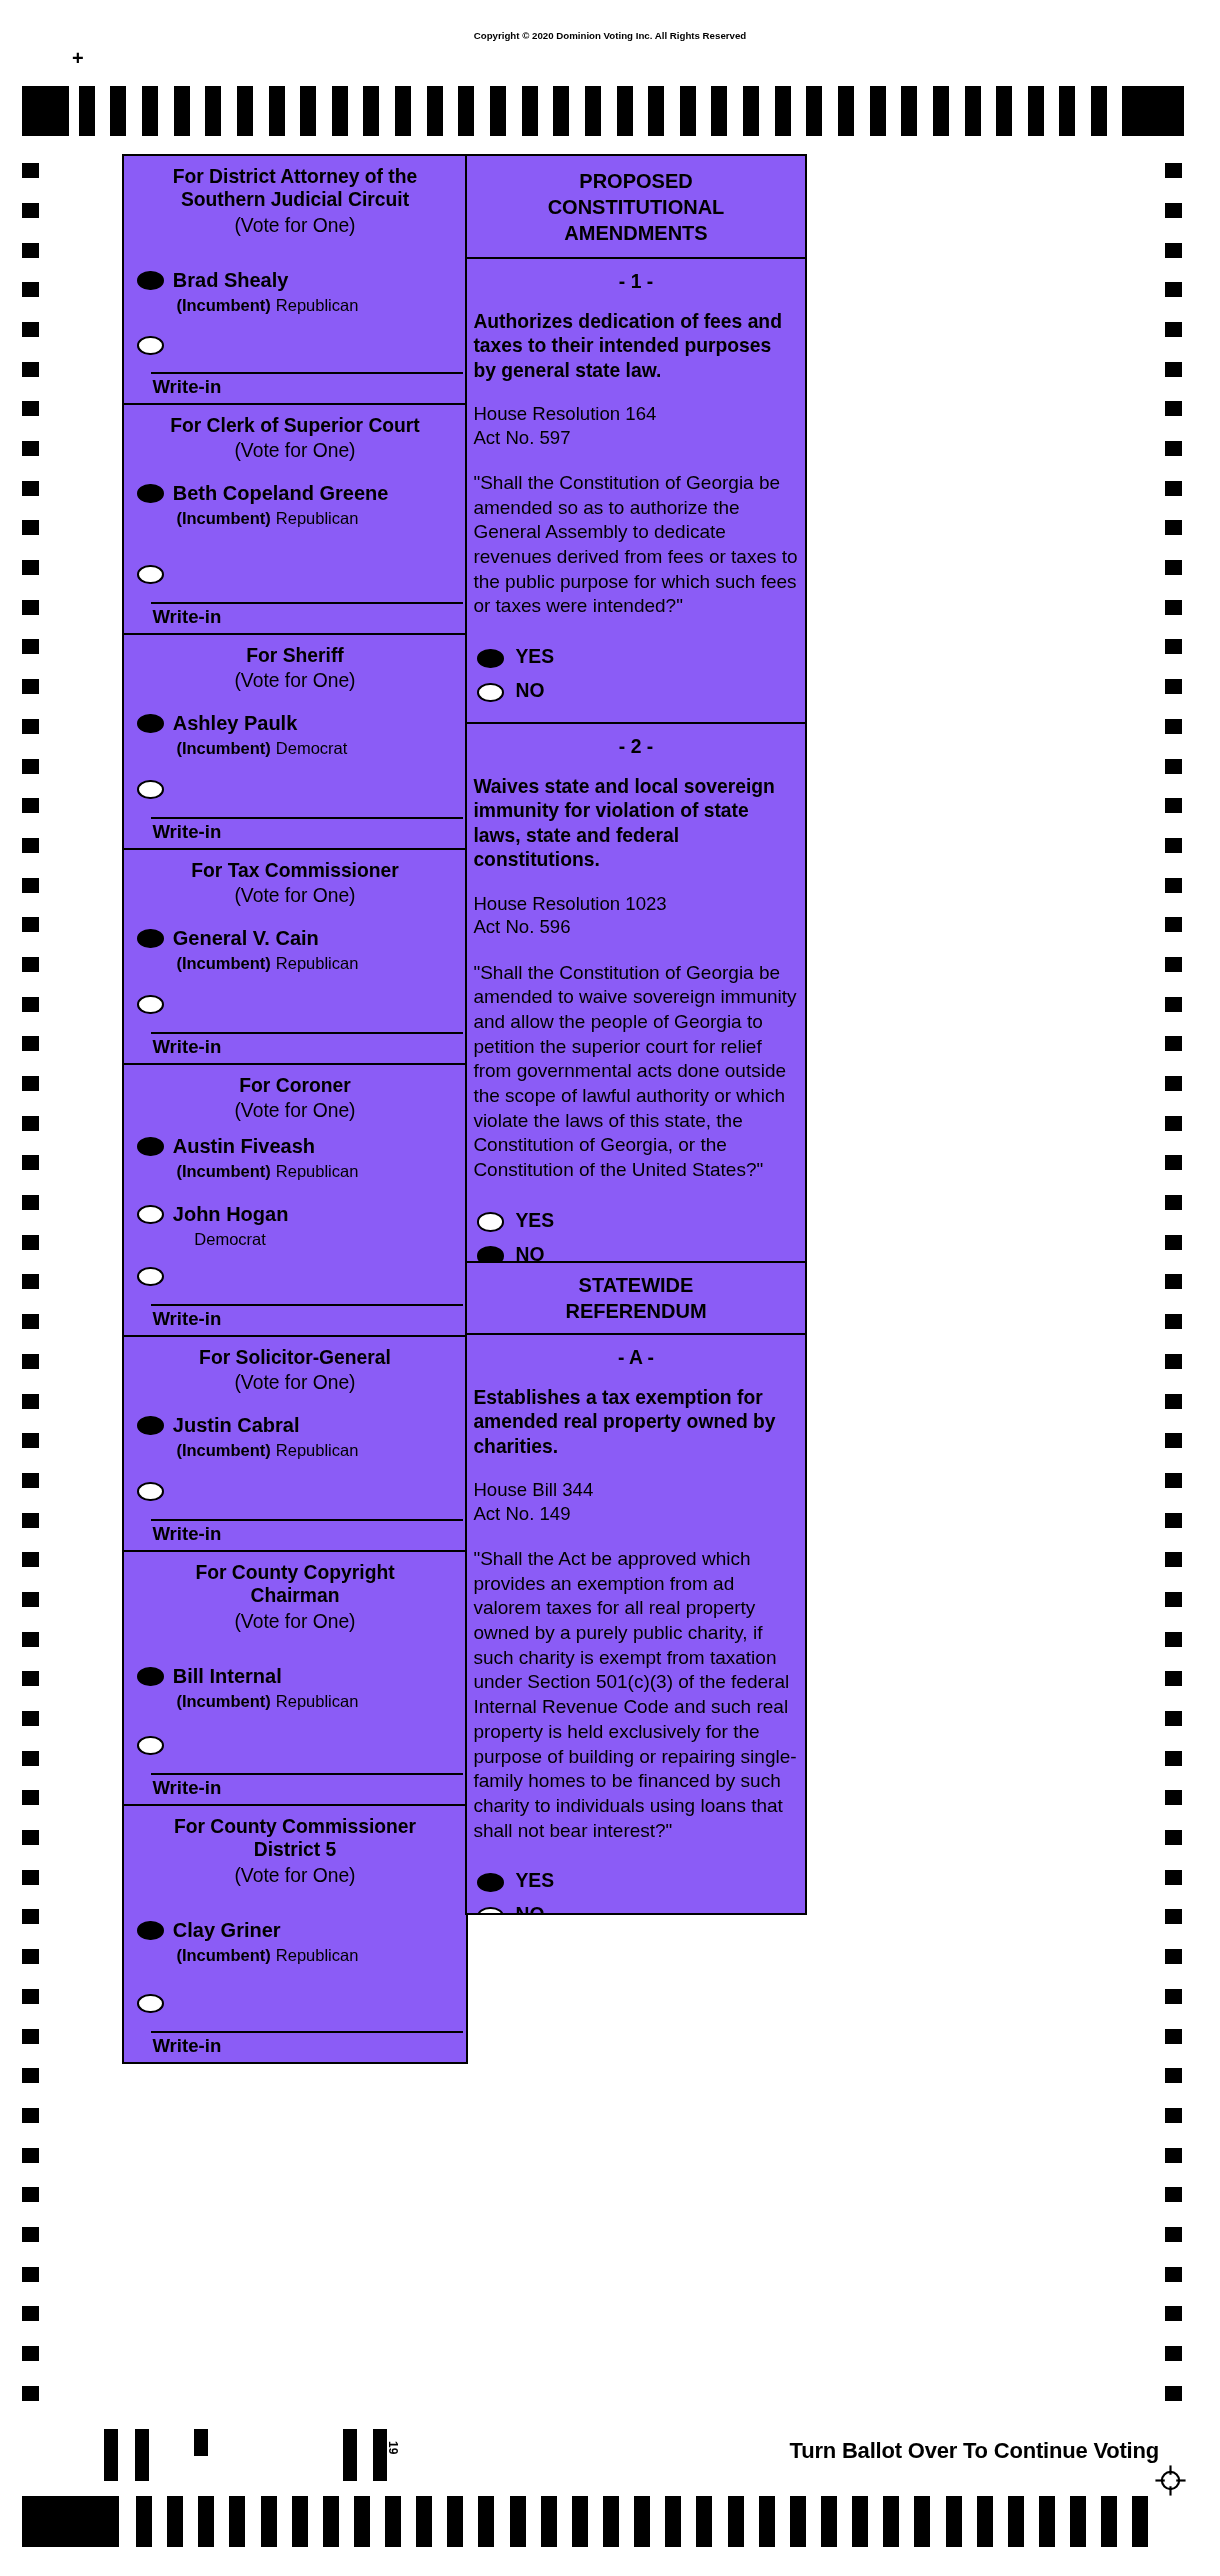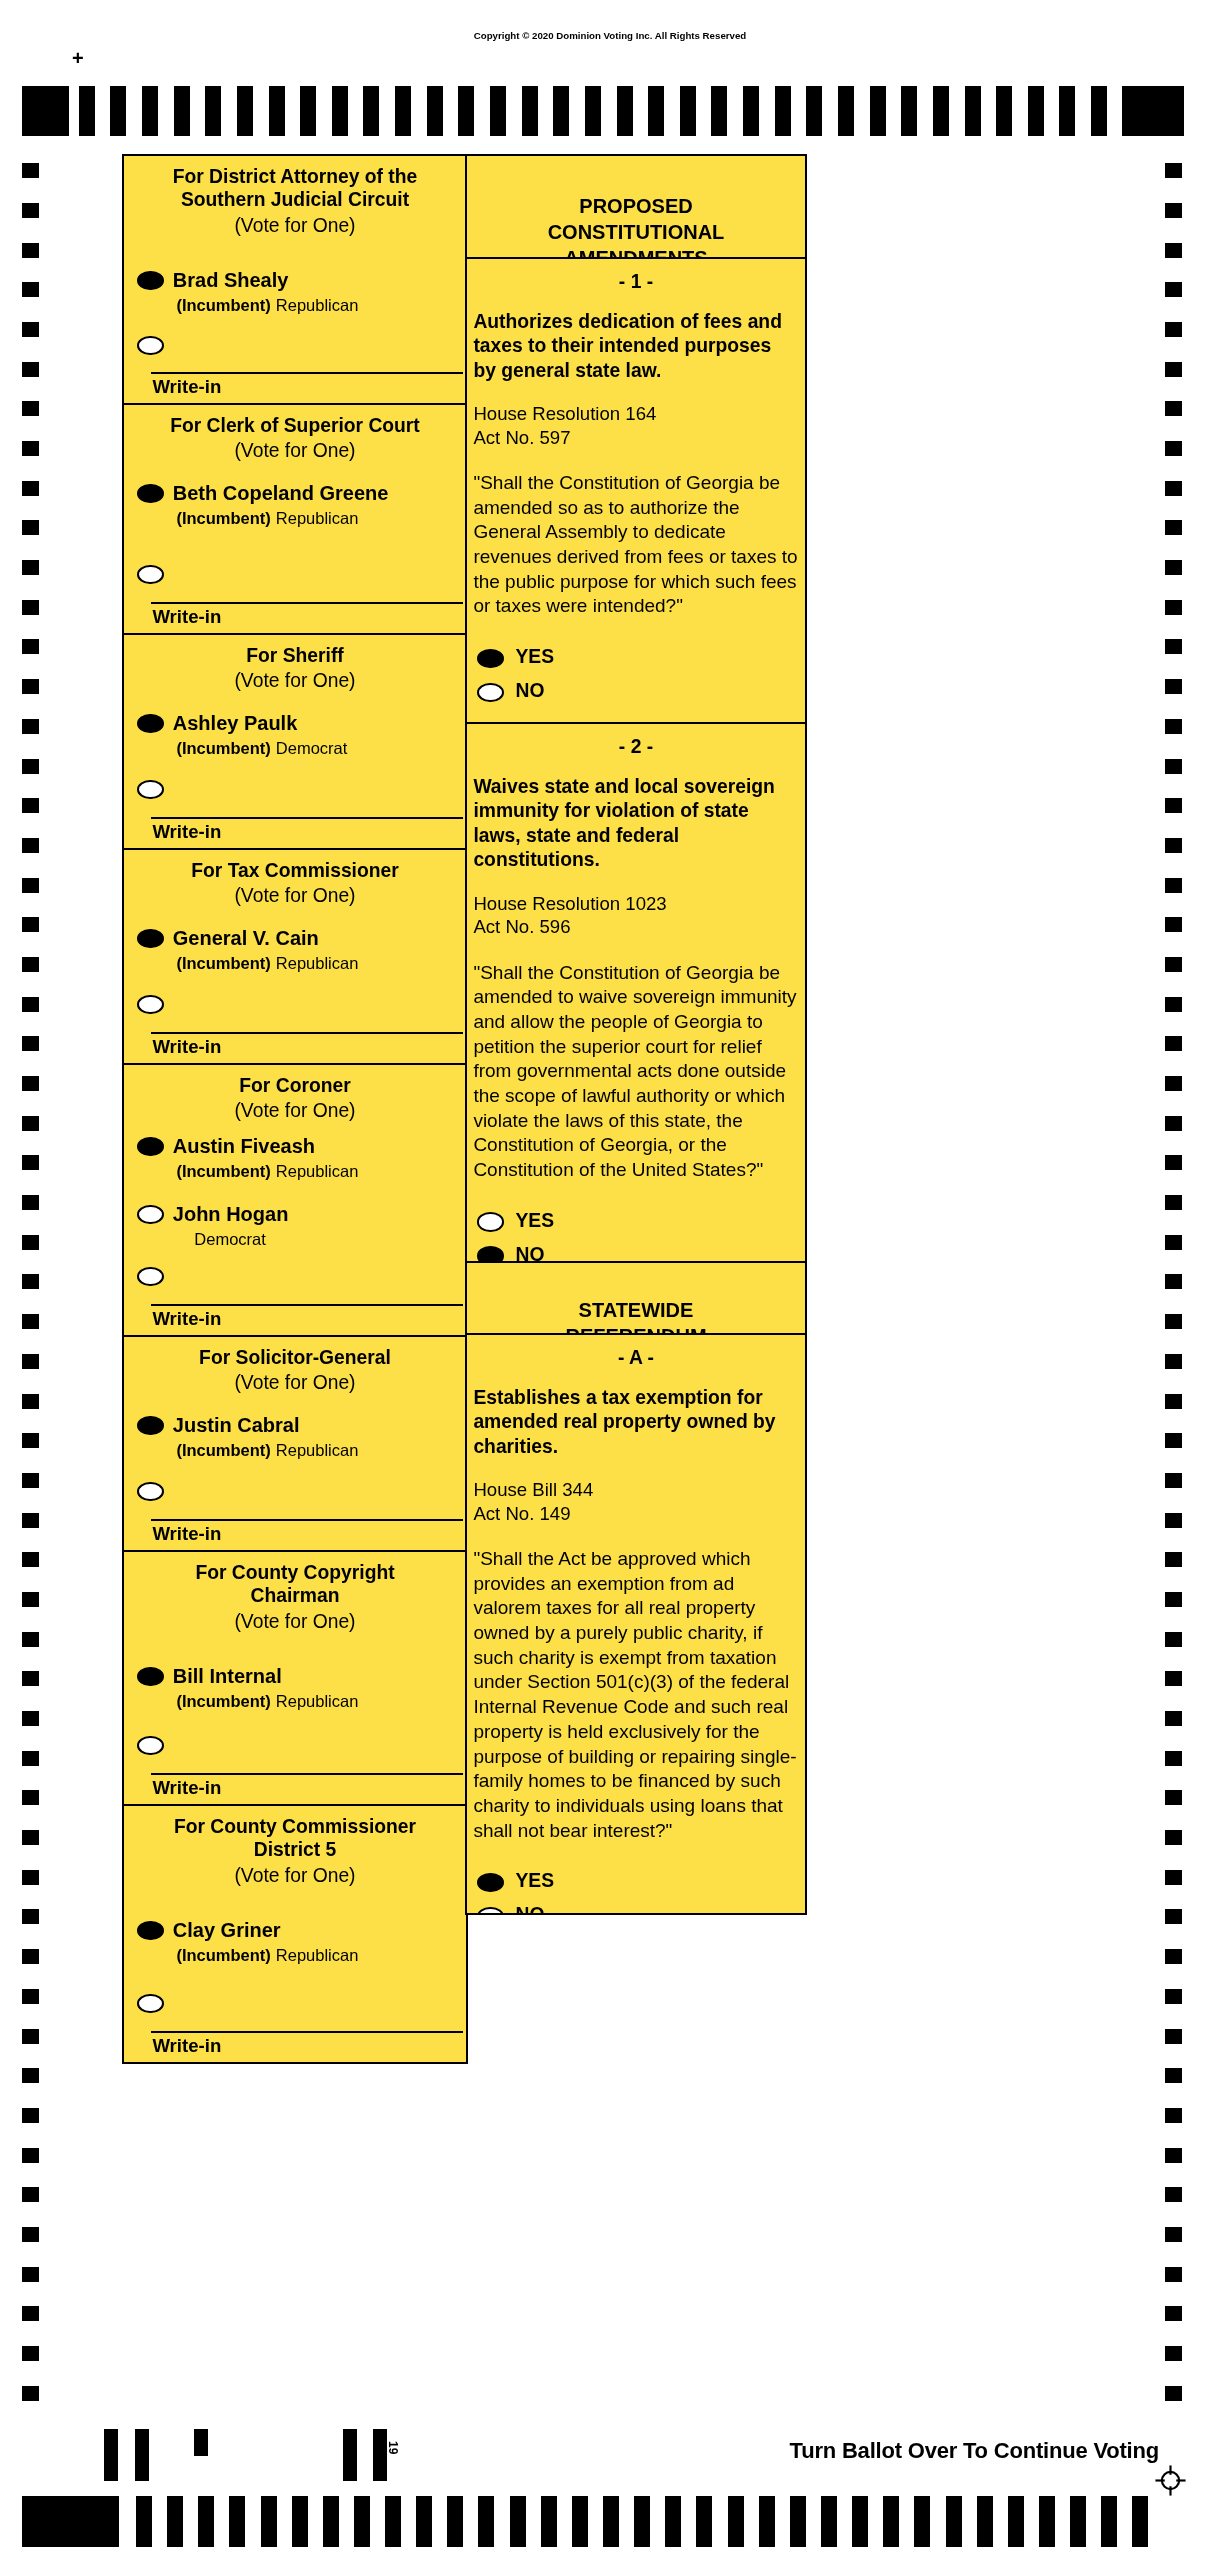--- a/index.html
+++ b/index.html
@@ -9,42 +9,42 @@
   }
   .copyright{position:absolute;top:30px;left:0;width:1220px;text-align:center;
     font-size:9.7px;font-weight:bold;}
   .plus-mark{position:absolute;left:72px;top:47px;font-size:20px;font-weight:bold;}
   
   .tmark{position:absolute;background:#000;}
   
   #left-col{position:absolute;left:122px;top:154px;width:346px;}
   #right-col{position:absolute;left:465px;top:154px;width:342px;}
   .contest, .rc-box{
-    position:relative;border:2.1px solid #000;box-sizing:border-box;background:#fde047;overflow:hidden;
+    position:relative;border:2.1px solid #000;box-sizing:border-box;background:#8b5cf6;overflow:hidden;
   }
   .contest + .contest{border-top:0;}
   .rc-box + .rc-box{border-top:0;}
   .contest-title{text-align:center;font-weight:bold;font-size:19.3px;line-height:1.22;
     margin-top:8.6px;white-space:pre-line;}
   .contest-instruction{text-align:center;font-size:19.3px;line-height:1.22;margin-top:2.1px;}
   .cand-row{position:absolute;left:13px;display:flex;align-items:flex-start;}
   .bubble{width:26.5px;height:19.3px;border:2.1px solid #000;border-radius:50%;
     box-sizing:border-box;background:#fff;flex:none;}
   .bubble.filled{background:#000;}
   .cand-text{margin-left:9.3px;margin-top:-2.1px;}
   .cand-name{font-size:20px;font-weight:bold;line-height:1.1;}
   .cand-sub{font-size:16.5px;margin-top:5px;margin-left:3.6px;}
   .cand-sub .inc{font-weight:bold;}
   .cand-sub .party{margin-left:5px;}
   .cand-sub.party-only{margin-left:21.5px;}
   .empty-row{position:absolute;left:13px;}
   .writein{position:absolute;left:27px;right:2.9px;bottom:2.9px;border-top:2.1px solid #000;}
   .writein-label{font-weight:bold;font-size:18.6px;padding:2.1px 0 2.1px 1.4px;}
   .rc-header{font-weight:bold;font-size:20px;text-align:center;line-height:1.3;
-    display:flex;align-items:center;justify-content:center;white-space:pre-line;height:100%;margin-top:25px;}
+    display:flex;align-items:center;justify-content:center;white-space:pre-line;height:100%;}
   .m-number{text-align:center;font-weight:bold;font-size:19.3px;margin-top:11.5px;}
   .m-summary{font-weight:bold;font-size:19.3px;line-height:1.27;margin:17px 7.2px 0 6.4px;}
   .m-authority{font-size:18.6px;line-height:1.27;margin:19.3px 7.2px 0 6.4px;}
   .m-question{font-size:19px;line-height:1.3;margin:21.5px 2.9px 0 6.4px;}
   .choice-row{display:flex;align-items:flex-end;margin-left:10px;}
   .choice-row.yes{margin-top:27px;}
   .choice-row.no{margin-top:12px;}
   .choice-label{font-weight:bold;font-size:19.3px;margin-left:12px;}
   .turn-over{position:absolute;top:2438px;right:61px;font-size:22px;font-weight:bold;
     letter-spacing:-0.2px;}

